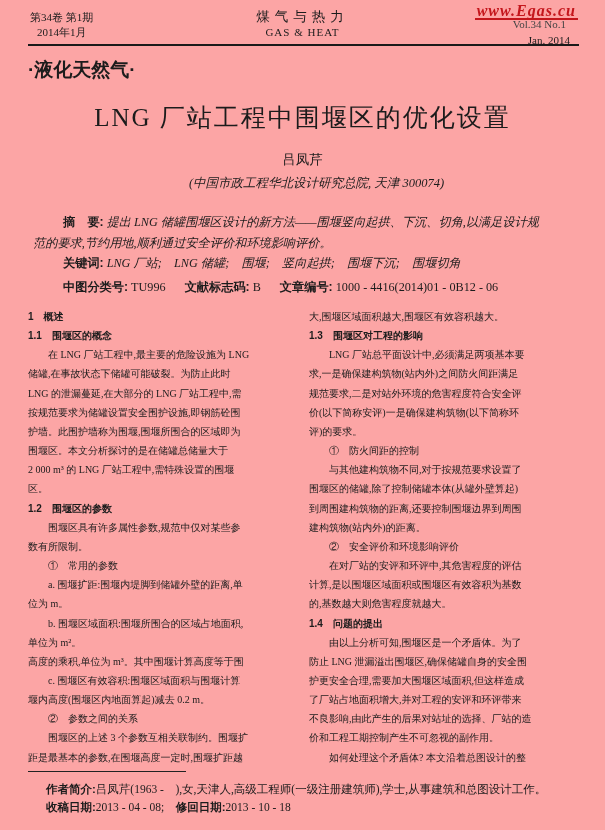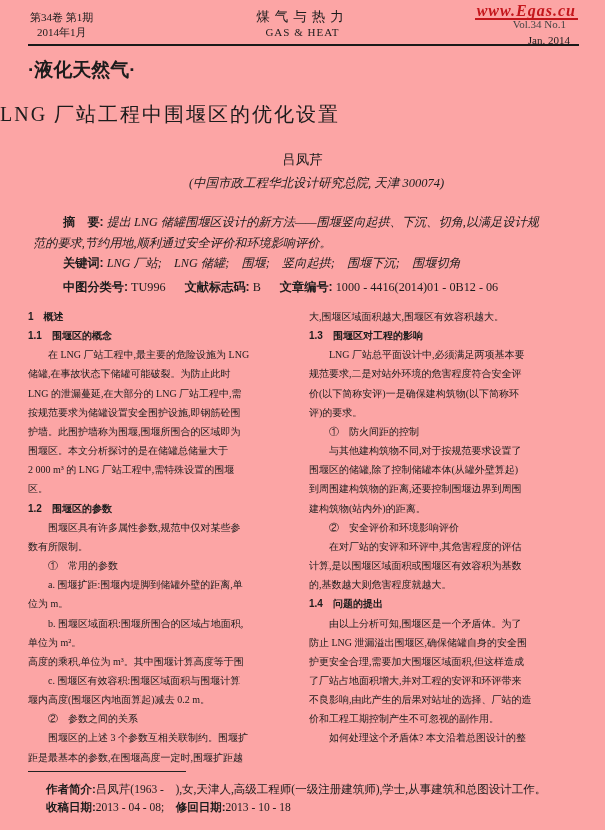--- a/index.html
+++ b/index.html
@@ -23,22 +23,22 @@
   }
   .vol-en{position:absolute;top:15px;right:12px;color:#444;z-index:1;white-space:nowrap;}
   .date-en{position:absolute;top:31px;right:8px;white-space:nowrap;}
   .hdr-rule{position:absolute;top:44px;left:28px;right:26px;border-top:2px solid #1a1a1a;}
   
   .section-label{
     position:absolute;top:57px;left:28px;
     font-family:"Liberation Sans","DejaVu Sans",sans-serif;font-weight:700;font-size:19px;
   }
   .title{
-    position:absolute;top:101px;left:0;width:100%;
-    font-size:20px;letter-spacing:2px;font-weight:500;
+    position:absolute;top:101px;left:0;width:100%;text-align:center;
+    font-size:25px;letter-spacing:2px;font-weight:500;
   }
   .author{position:absolute;top:151px;left:0;width:100%;text-align:center;font-size:13.5px;font-family:Liberation Serif, serif;}
   .affil{position:absolute;top:175px;left:14px;width:100%;text-align:center;font-size:12.5px;font-style:italic;}
   
   .abstract{position:absolute;top:212px;left:33px;right:27px;font-size:12.2px;line-height:21px;}
   .ab-line1{padding-left:30px;}
   .blabel{font-family:"Liberation Sans","DejaVu Sans",sans-serif;font-weight:700;font-style:normal;}
   .ital{font-style:italic;}
   .kw-line{position:absolute;top:255px;left:33px;right:27px;padding-left:30px;font-size:12.2px;}
   .meta-line{position:absolute;top:279px;left:33px;right:27px;padding-left:30px;font-size:12.2px;}
@@ -130,20 +130,21 @@
       <div class="line">　　c. 围堰区有效容积:围堰区域面积与围堰计算</div>
       <div class="line">堰内高度(围堰区内地面算起)减去 0.2 m。</div>
       <div class="line">　　②　参数之间的关系</div>
       <div class="line">　　围堰区的上述 3 个参数互相关联制约。围堰扩</div>
       <div class="line">距是最基本的参数,在围堰高度一定时,围堰扩距越</div>
     </div>
   <div class="col col-right">
       <div class="line">大,围堰区域面积越大,围堰区有效容积越大。</div>
       <div class="line hline">1.3　围堰区对工程的影响</div>
       <div class="line">　　LNG 厂站总平面设计中,必须满足两项基本要</div>
+      <div class="line">求,一是确保建构筑物(站内外)之间防火间距满足</div>
       <div class="line">规范要求,二是对站外环境的危害程度符合安全评</div>
       <div class="line">价(以下简称安评)一是确保建构筑物(以下简称环</div>
       <div class="line">评)的要求。</div>
       <div class="line">　　①　防火间距的控制</div>
       <div class="line">　　与其他建构筑物不同,对于按规范要求设置了</div>
       <div class="line">围堰区的储罐,除了控制储罐本体(从罐外壁算起)</div>
       <div class="line">到周围建构筑物的距离,还要控制围堰边界到周围</div>
       <div class="line">建构筑物(站内外)的距离。</div>
       <div class="line">　　②　安全评价和环境影响评价</div>
       <div class="line">　　在对厂站的安评和环评中,其危害程度的评估</div>

